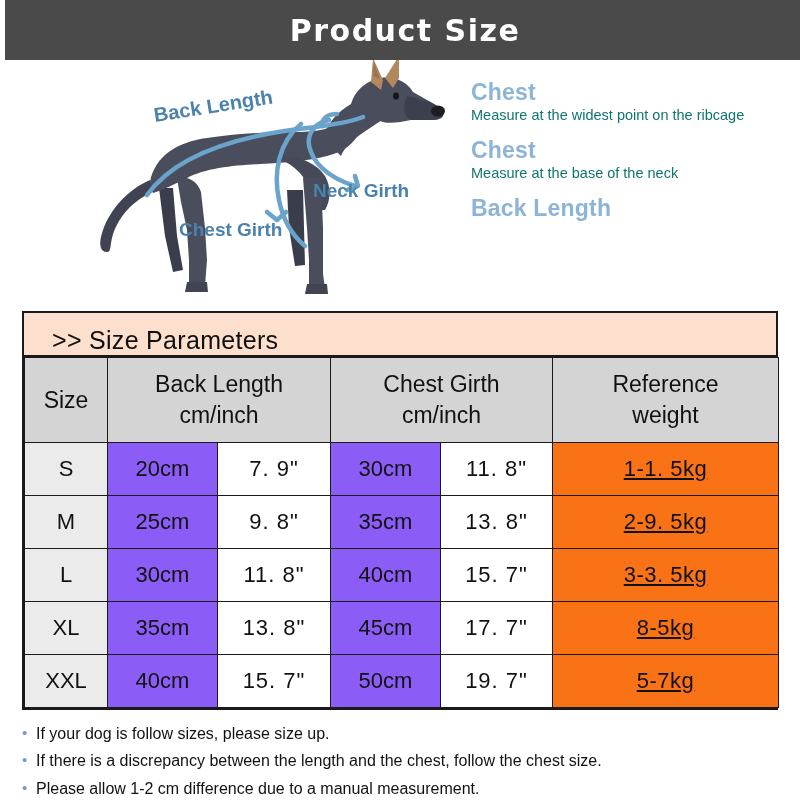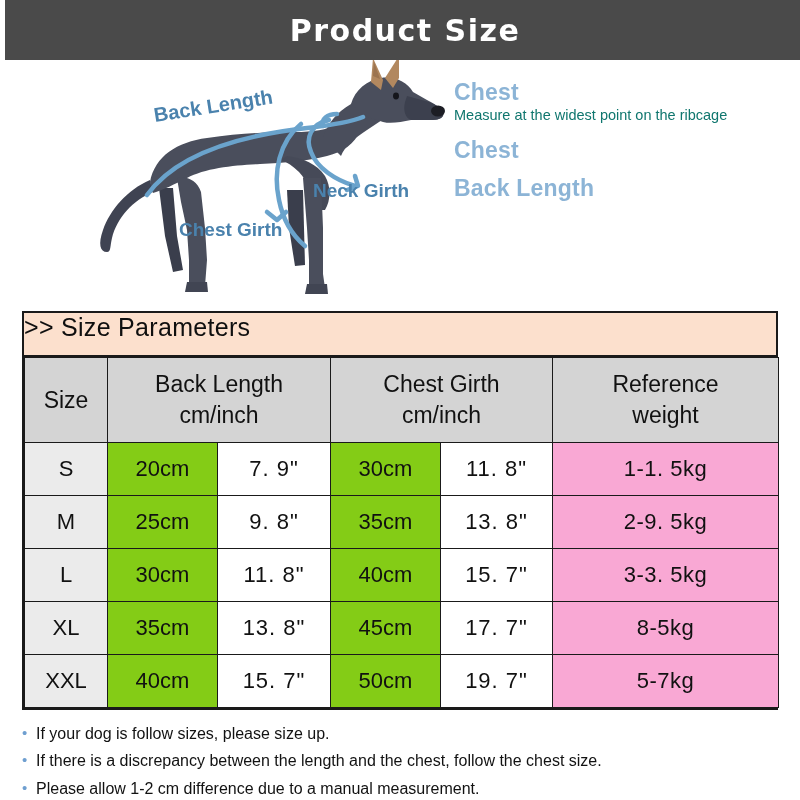--- a/index.html
+++ b/index.html
@@ -48,21 +48,21 @@
     position: absolute;
     left: 55px;
     top: 0px;
     width: 430px;
     height: 245px;
   }
 
   
   .info-panel {
     position: absolute;
-    left: 454px;
+    left: 471px;
     top: 20px;
     width: 310px;
   }
   .info-block { margin-bottom: 13px; }
   .info-heading {
     color: #8cb4d6;
     font-size: 23px;
     font-weight: bold;
     line-height: 1.1;
     margin-bottom: 2px;
@@ -81,22 +81,22 @@
     top: 311px;
     width: 756px;
     border: 2px solid #1a1a1a;
     box-sizing: border-box;
   }
   .table-banner {
     background: #fce0cd;
     border-bottom: 2px solid #1a1a1a;
     height: 44px;
     display: flex;
-    align-items: flex-start;
-    padding-left: 0;
+    align-items: flex-end;
+    padding-left: 28px;
     box-sizing: border-box;
   }
   .table-banner-text {
     font-size: 25px;
     color: #0f0f0f;
     font-weight: normal;
     letter-spacing: 0.3px;
   }
   table.size-table {
     border-collapse: collapse;
@@ -117,28 +117,28 @@
     height: 84px;
     font-weight: normal;
     font-size: 23px;
   }
   .th-stack { display: block; line-height: 1.35; }
   table.size-table tbody tr { height: 53px; }
   td.size-cell {
     background: #ebebeb;
     font-size: 25px;
   }
-  td.cm-cell { background: #84cc16; font-size: 21px; }
+  td.cm-cell { background: #8b5cf6; font-size: 21px; }
   td.inch-cell {
     background: #ffffff;
     color: #e41f27;
     font-size: 22px;
     letter-spacing: 1px;
   }
-  td.weight-cell { background: #f9a8d4; font-size: 21px; letter-spacing: 0.5px; }
+  td.weight-cell { background: #f97316; font-size: 21px; letter-spacing: 0.5px; text-decoration: underline; }
 
   
   col.c-size   { width: 83px; }
   col.c-bl-cm  { width: 110px; }
   col.c-bl-in  { width: 113px; }
   col.c-cg-cm  { width: 110px; }
   col.c-cg-in  { width: 112px; }
   col.c-weight { width: 226px; }
 
   
@@ -232,20 +232,21 @@
     </svg>
   </div>
 
   <div class="info-panel">
     <div class="info-block">
       <div class="info-heading">Chest</div>
       <div class="info-desc">Measure at the widest point on the ribcage</div>
     </div>
     <div class="info-block">
       <div class="info-heading">Chest</div>
+      <div class="info-desc">Measure at the base of the neck</div>
     </div>
     <div class="info-block">
       <div class="info-heading">Back Length</div>
     </div>
   </div>
 </div>
 
 <div class="size-table-wrap">
   <div class="table-banner">
     <span class="table-banner-text">&gt;&gt; Size Parameters</span>

